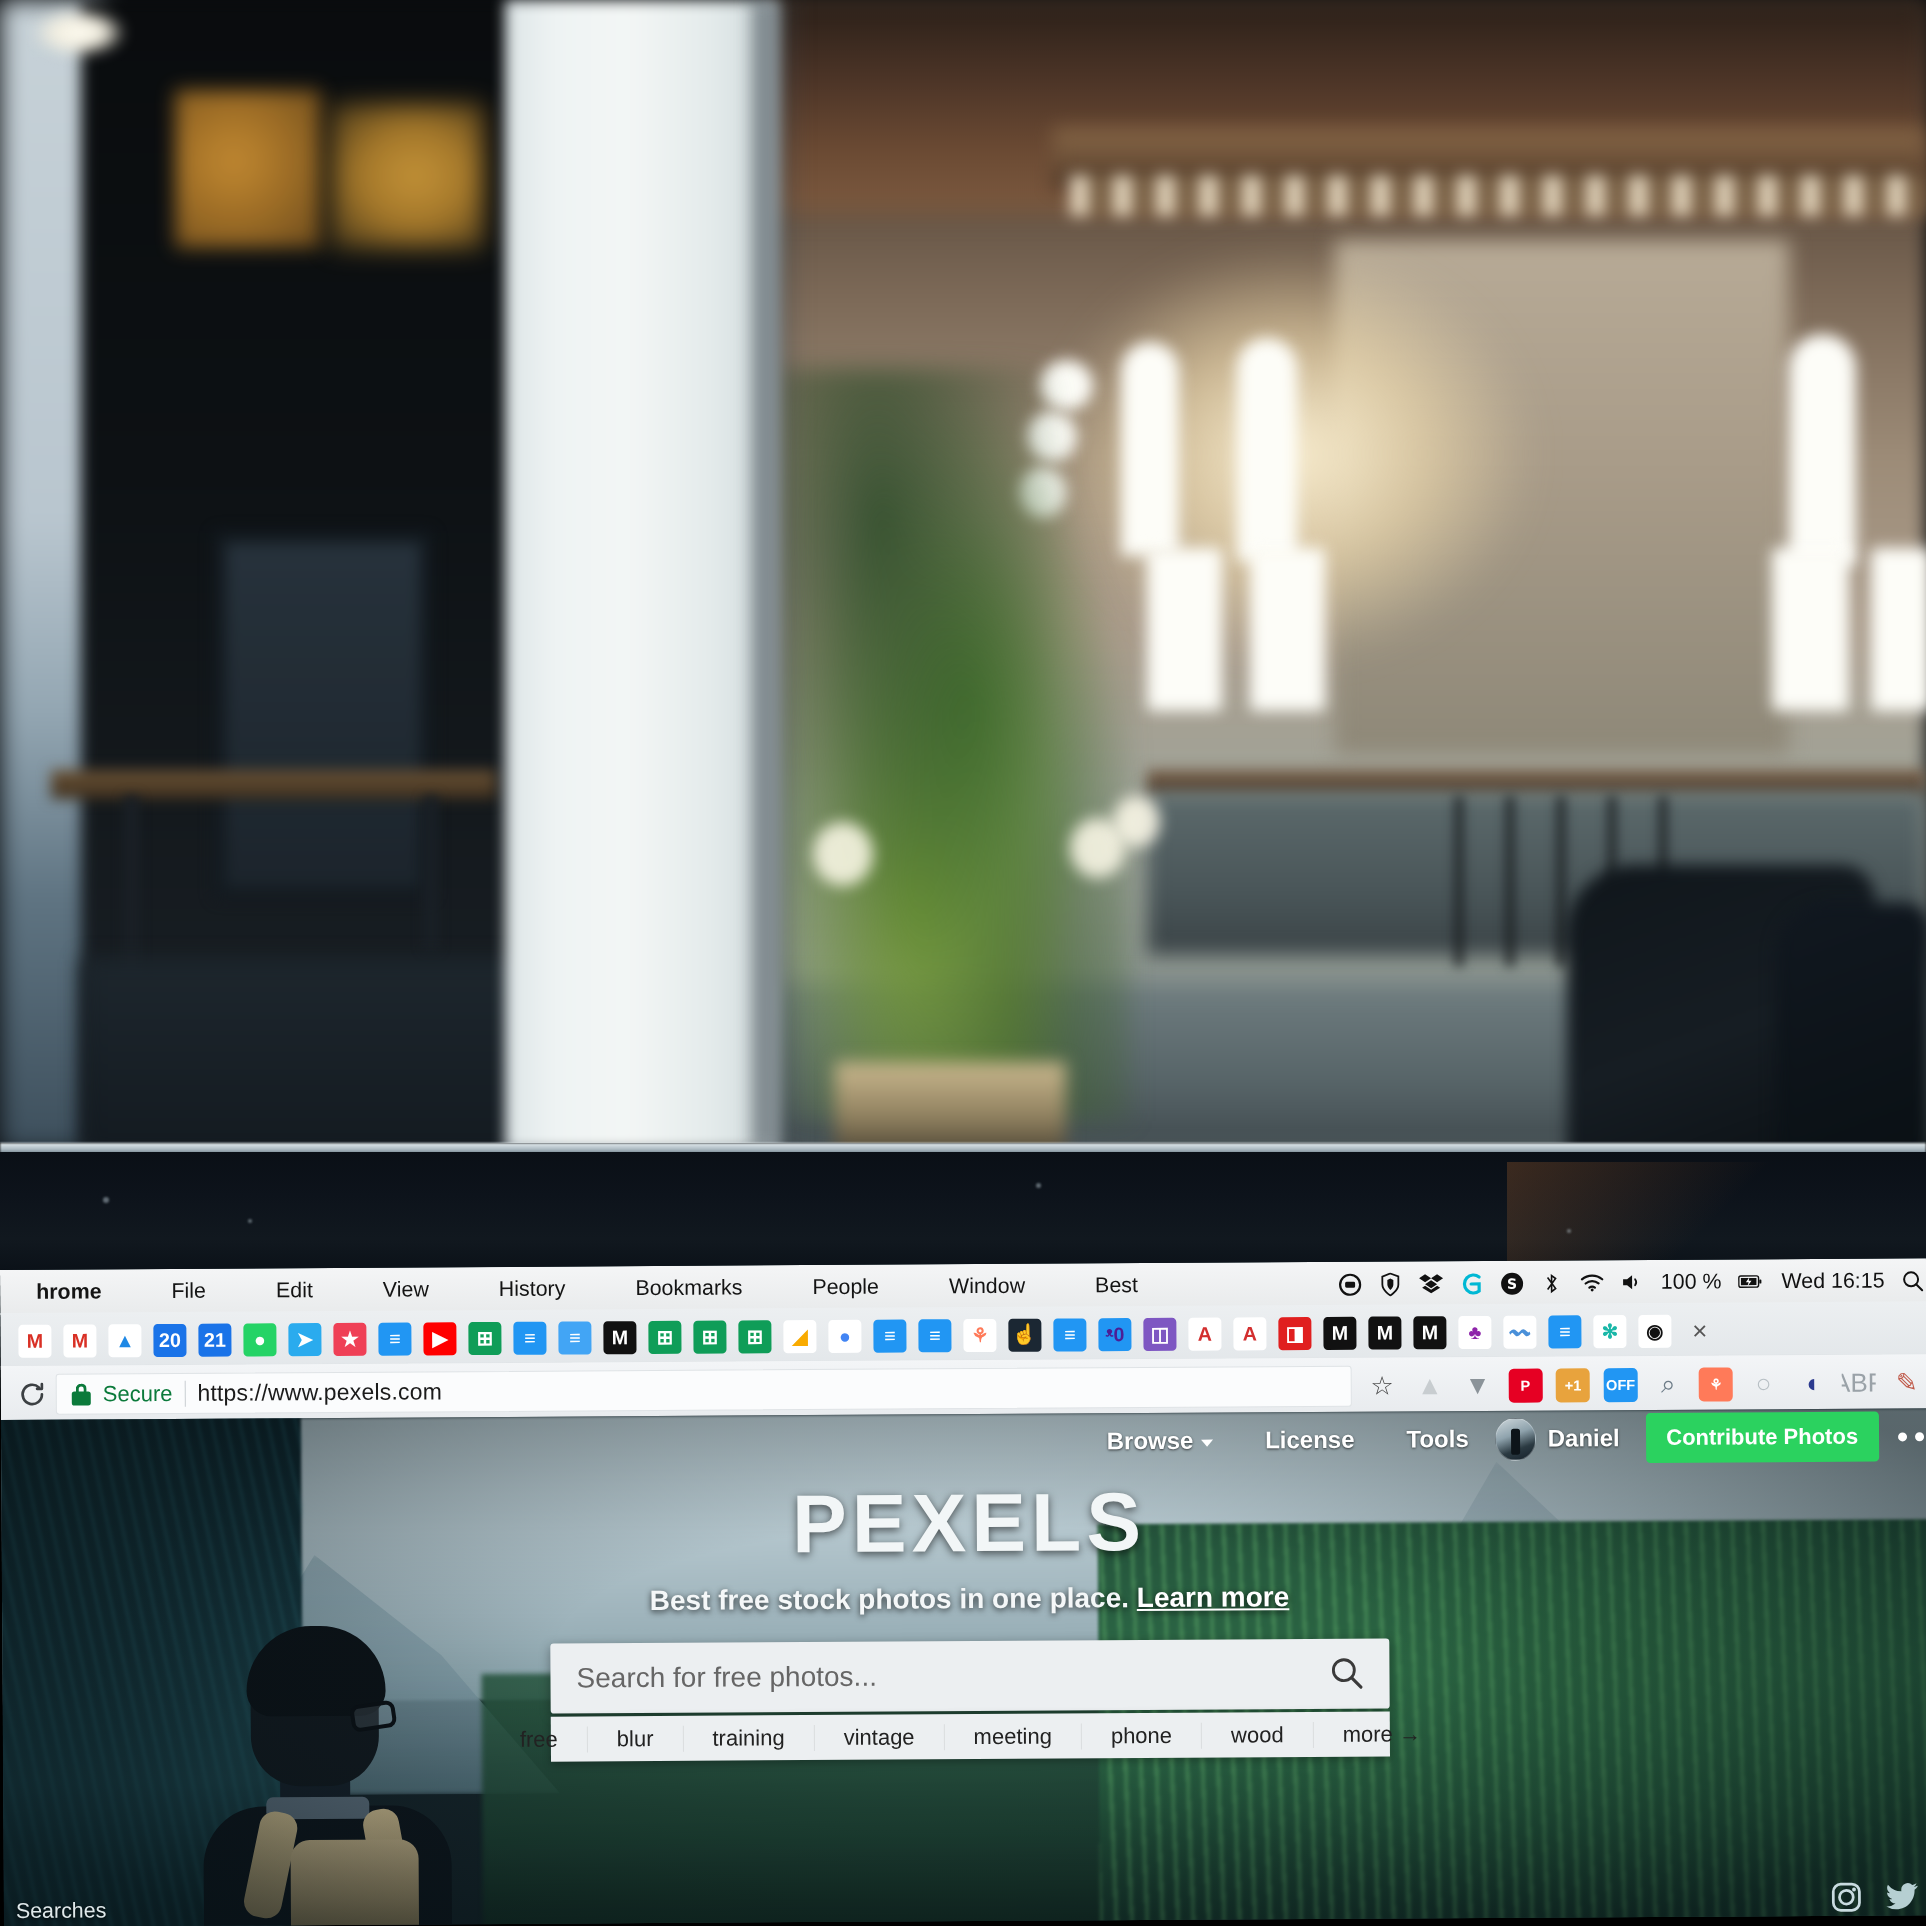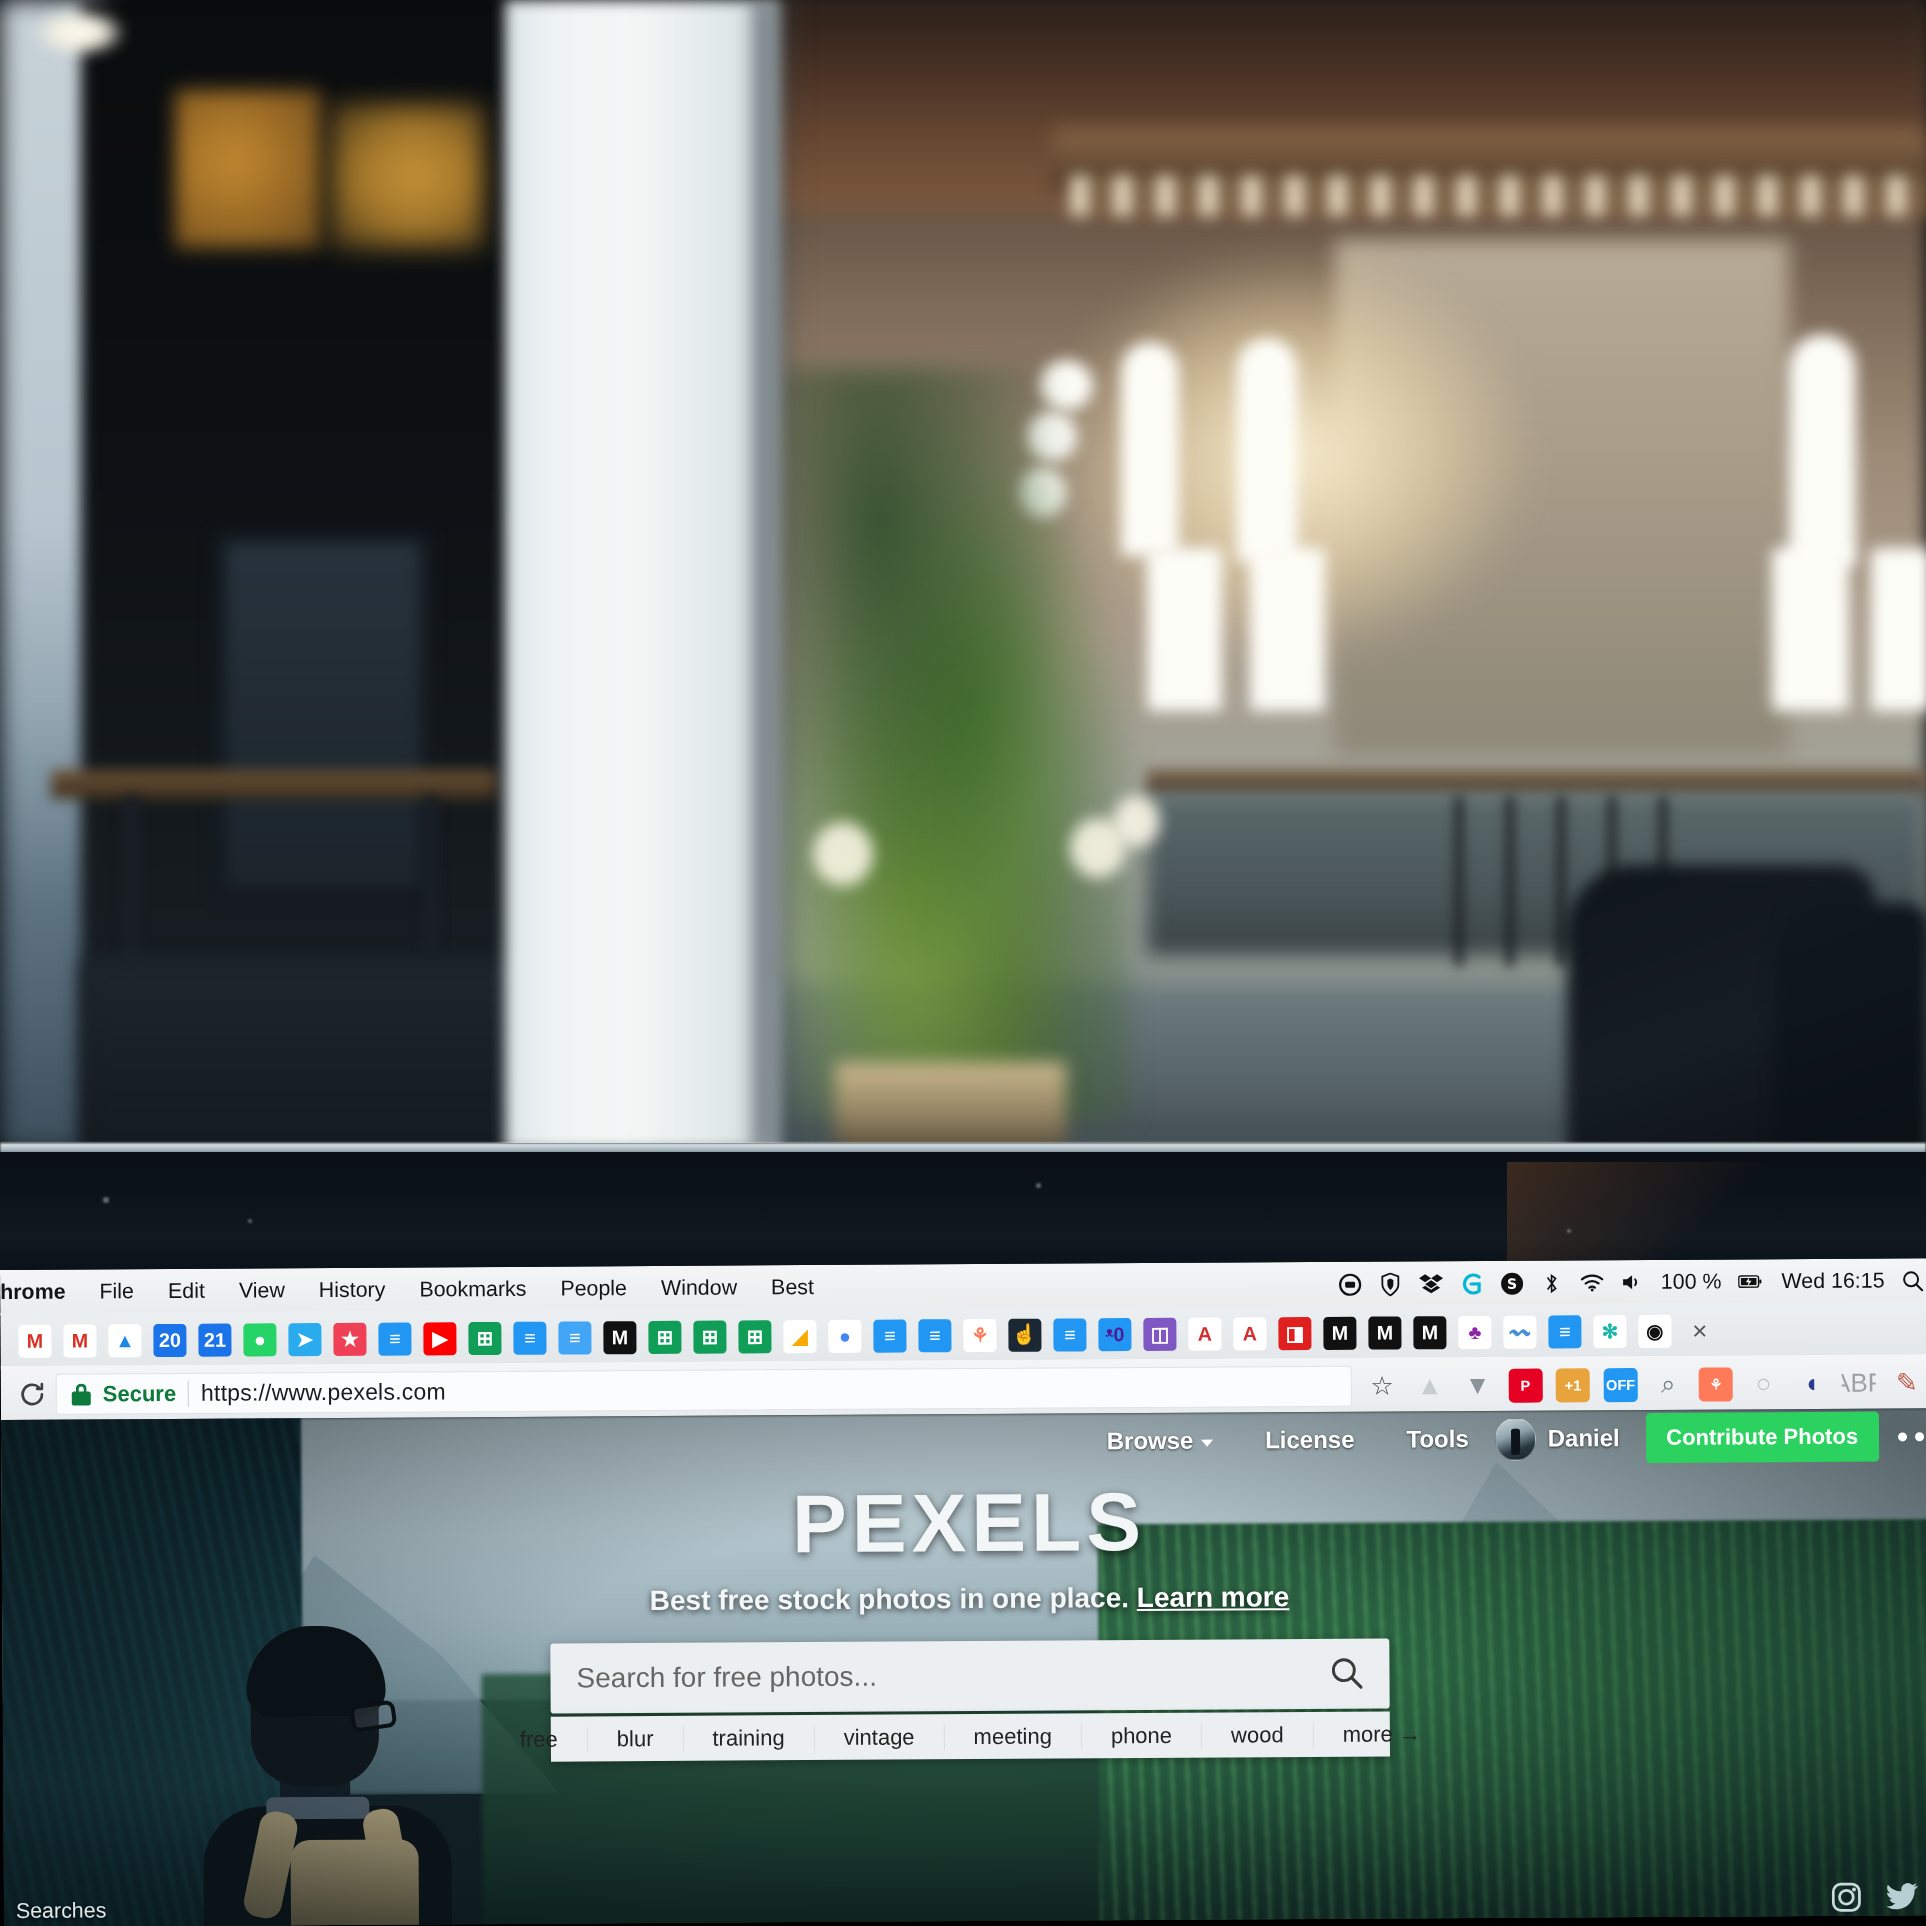--- a/index.html
+++ b/index.html
@@ -199,20 +199,21 @@
   .menubar{
     position:absolute; left:0; top:0; width:1935px; height:45px;
     background:linear-gradient(180deg,#f4f5f6 0%,#e9ebec 100%);
     display:flex; align-items:center;
     box-shadow:0 0.9px 0 rgba(0,0,0,.25);
   }
   .menubar-left{ display:flex; align-items:center; gap:0; padding-left:0; }
   .menu-item{
     font-size:21.4px; color:#141414; padding:0 17px; white-space:nowrap;
     font-family:"Liberation Sans", sans-serif;
+    margin-left:36px;
   }
   .menu-item:first-child{ font-weight:700; padding-left:0; }
   .menubar-right{
     margin-left:auto; display:flex; align-items:center; gap:16.3px; padding-right:10.3px;
   }
   .sysicon{ width:24px; height:24px; display:inline-flex; align-items:center; justify-content:center; color:#111; }
   .sysicon svg{ display:block; }
   .sys-text{ font-size:21.4px; color:#111; white-space:nowrap; }
   .sys-clock{ font-size:21.4px; color:#111; white-space:nowrap; margin-left:3.4px;}
 
@@ -240,21 +241,21 @@
   }
   .reload{ width:46px; display:flex; align-items:center; justify-content:center; color:#3c4043; }
   .urlbox{
     flex:1; height:41px; background:#fbfcfd; border-radius:3.4px;
     display:flex; align-items:center; padding:0 15.4px; gap:12px;
     border:0.9px solid #dfe3e6;
   }
   .lock{ width:19px; height:22px; position:relative; flex:0 0 auto;}
   .lock .body{ position:absolute; bottom:0; left:0; width:19px; height:13.7px; background:#0b7a3b; border-radius:2.6px;}
   .lock .shackle{ position:absolute; top:0; left:4.3px; width:10.3px; height:10.3px; border:3px solid #0b7a3b; border-bottom:none; border-radius:6px 6px 0 0;}
-  .secure-text{ font-size:22px; color:#0b7a3b;font-weight:bold; }
+  .secure-text{ font-size:22px; color:#0b7a3b; }
   .url-sep{ width:0.9px; height:26px; background:#c8cdd1; }
   .url-text{ font-size:23px; color:#1b1b1b; letter-spacing:0.2px;}
   .omni-right{ display:flex; align-items:center; gap:13.7px; padding-left:13.7px; padding-right:3.4px;}
   .ext{ width:34px; height:34px; border-radius:5.1px; display:flex; align-items:center; justify-content:center;
         font-size:14.6px; font-weight:700; color:#fff; position:relative; overflow:hidden;}
 
   
   .page{
     position:absolute; left:0; top:150px; width:1935px; height:514px;
     overflow:hidden; background:#16242a;

